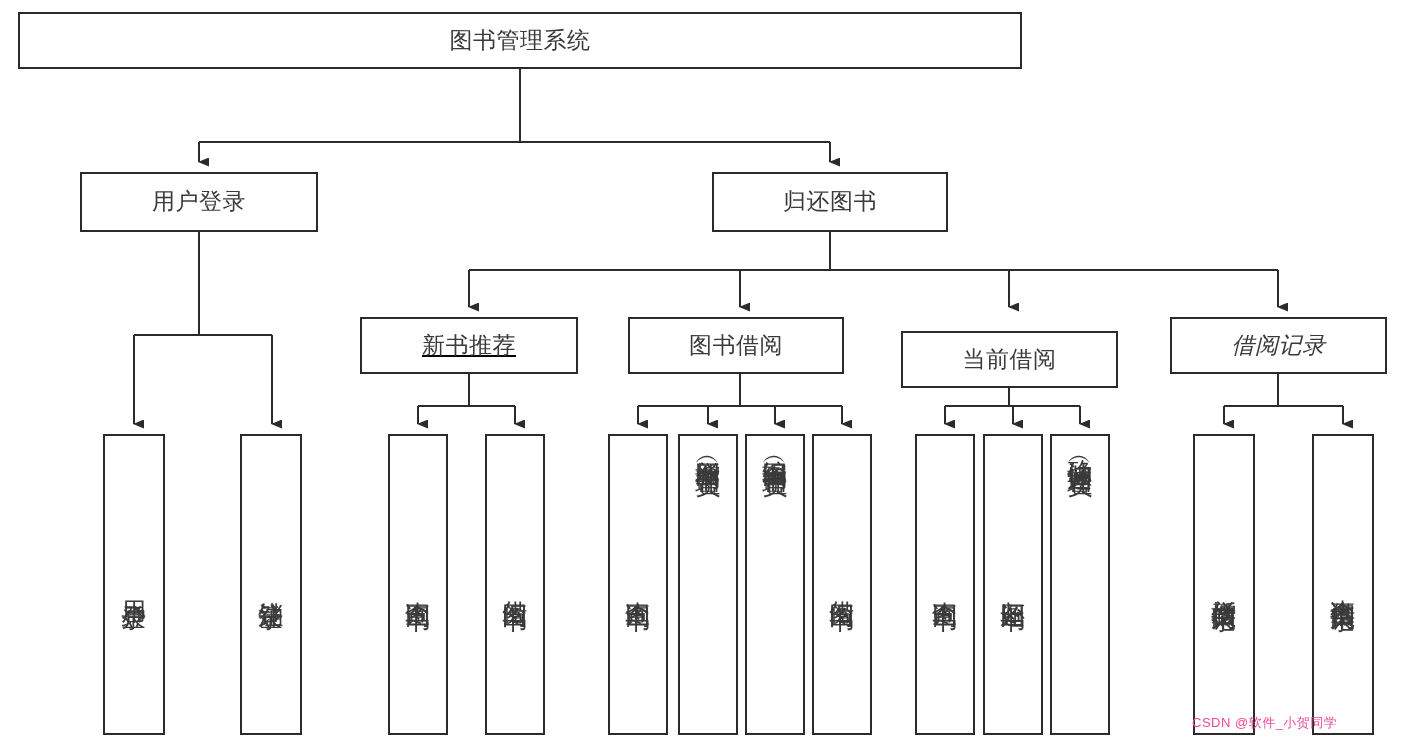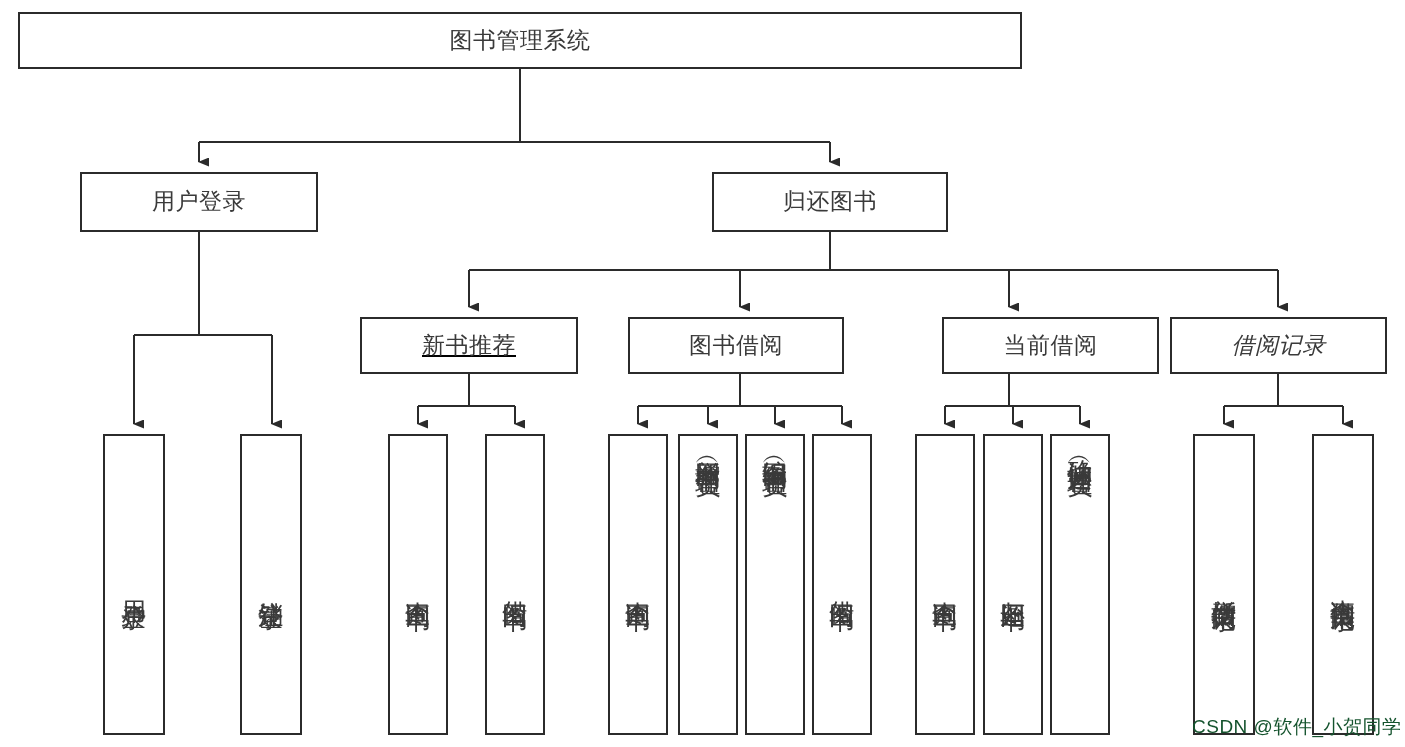--- a/index.html
+++ b/index.html
@@ -57,22 +57,22 @@
     text-orientation: upright;
     font-size: 25px;
     line-height: 1.22;
     color: #3a3a3a;
     letter-spacing: 2px;
     white-space: nowrap;
     padding: 4px 0;
   }
   .watermark {
     position: absolute;
-    font-size: 19px;
-    color: #14532d;
+    font-size: 13px;
+    color: #ec4899;
     white-space: nowrap;
     letter-spacing: 0.5px;
   }
 </style>
 </head>
 <body>
 
 <div id="canvas">
 
   <svg id="diagram-svg" viewBox="0 0 1405 747" xmlns="http://www.w3.org/2000/svg">
@@ -139,21 +139,21 @@
   <div class="node-box" style="left:712px; top:172px; width:236px; height:60px;">
     <span class="node-label-h">归还图书</span>
   </div>
 
   <div class="node-box" style="left:360px; top:317px; width:218px; height:57px;text-decoration:underline;">
     <span class="node-label-h">新书推荐</span>
   </div>
   <div class="node-box" style="left:628px; top:317px; width:216px; height:57px;">
     <span class="node-label-h">图书借阅</span>
   </div>
-  <div class="node-box" style="left:901px; top:317px; width:217px; height:57px;margin-left:41px;">
+  <div class="node-box" style="left:901px; top:331px; width:217px; height:57px;">
     <span class="node-label-h">当前借阅</span>
   </div>
   <div class="node-box" style="left:1170px; top:317px; width:217px; height:57px;font-style:italic;">
     <span class="node-label-h">借阅记录</span>
   </div>
 
   <div class="leaf-box center-v" style="left:103px; top:434px; width:62px; height:301px;">
     <span class="leaf-label-v">用户登录</span>
   </div>
   <div class="leaf-box center-v" style="left:240px; top:434px; width:62px; height:301px;">

